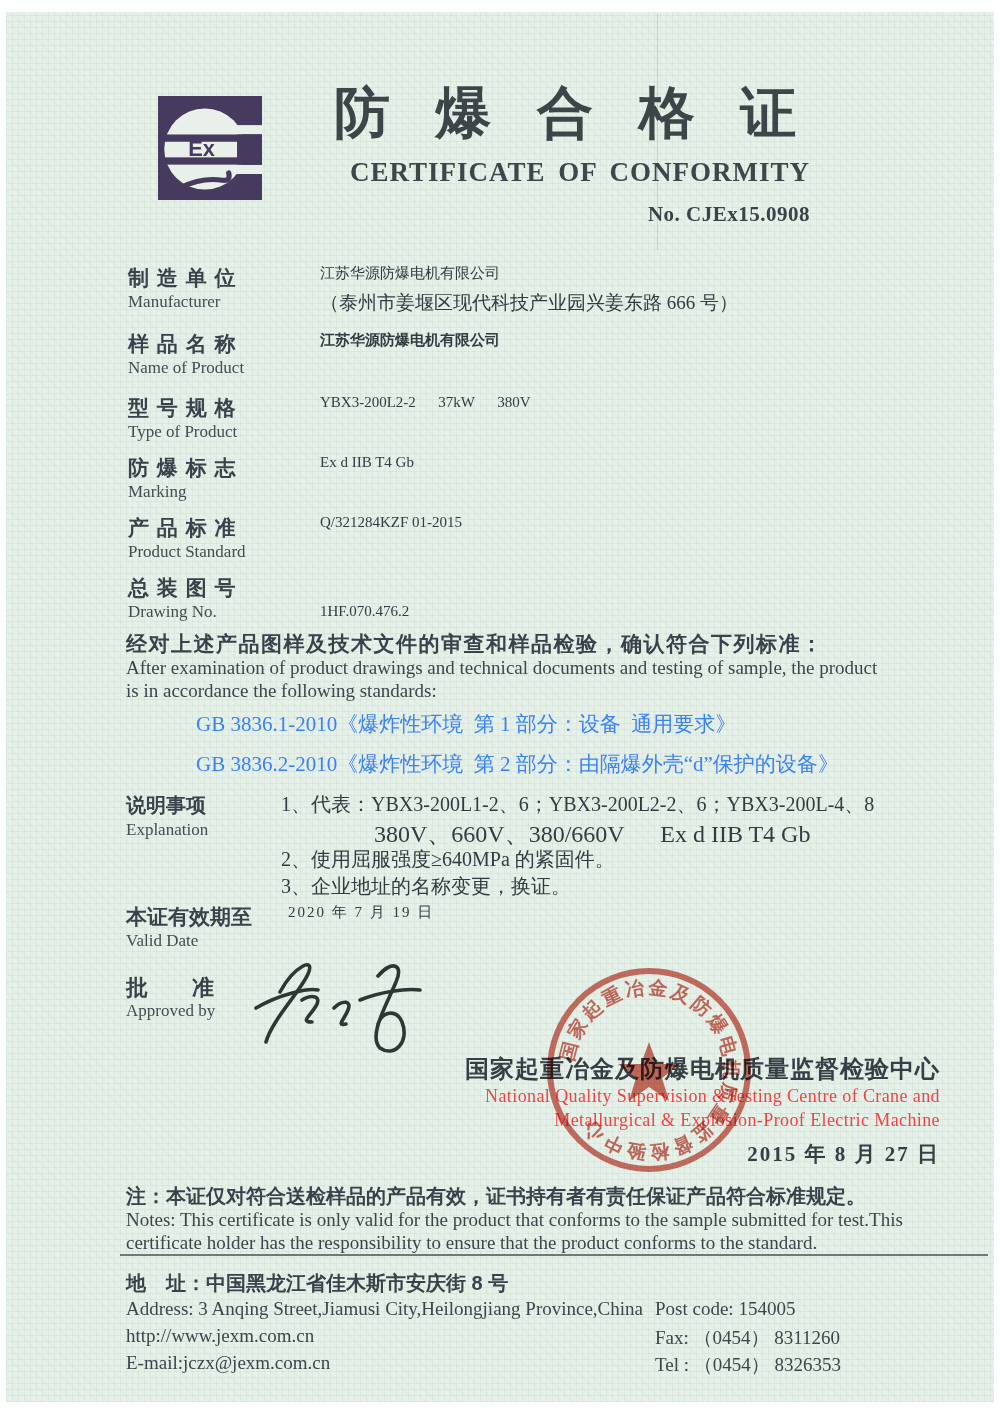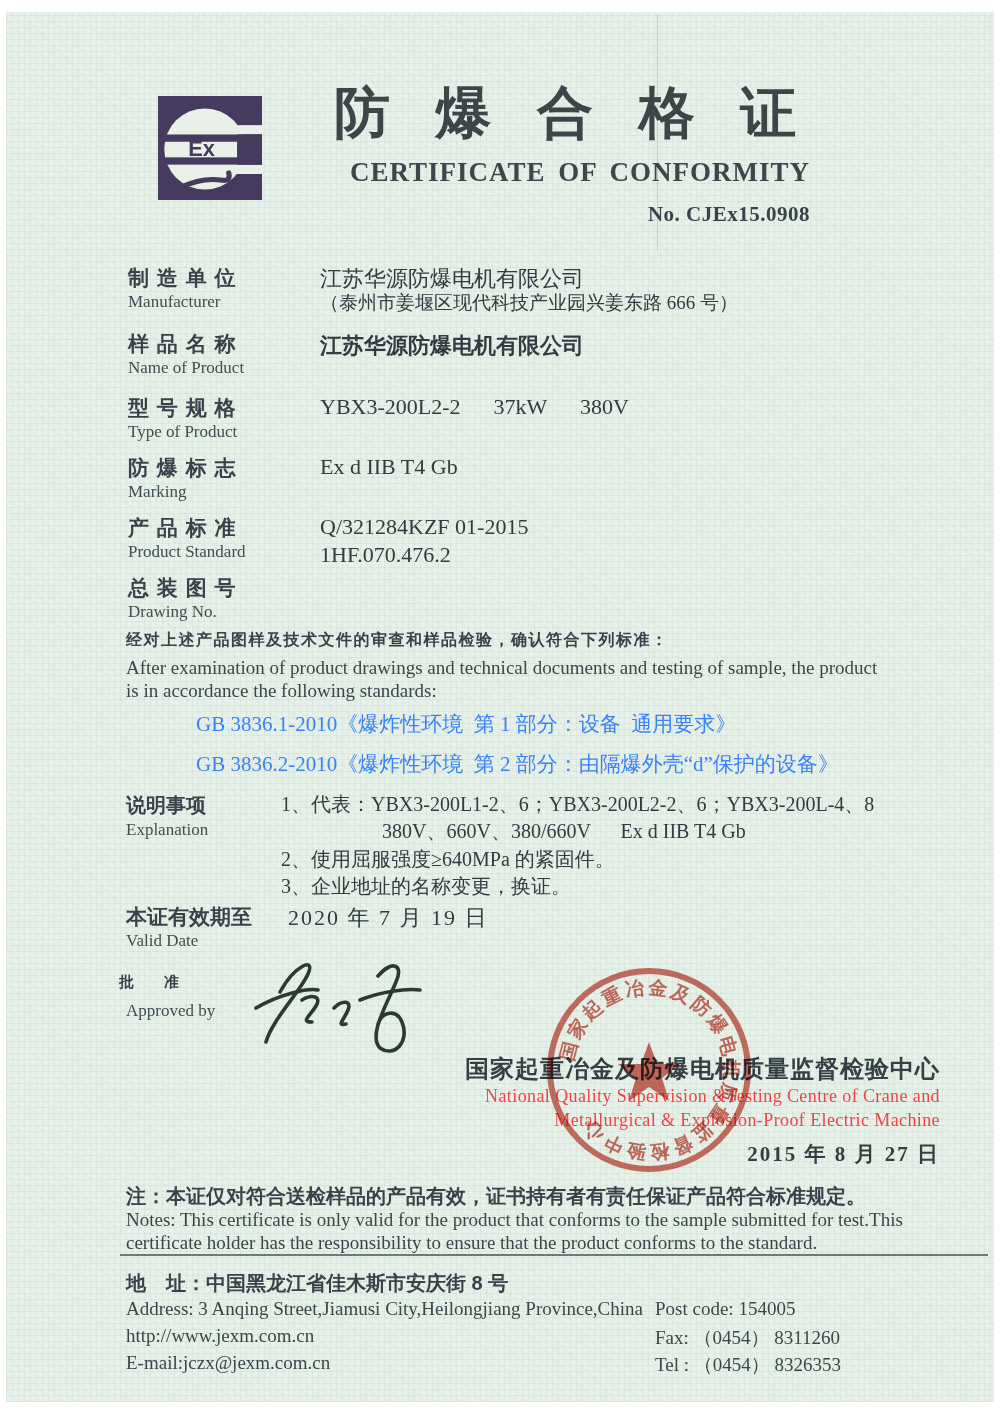--- a/index.html
+++ b/index.html
@@ -18,31 +18,31 @@
       repeating-linear-gradient(90deg, rgba(150,195,168,.14) 0 1px, transparent 1px 6px),
       repeating-linear-gradient(45deg, rgba(190,220,200,.10) 0 2px, transparent 2px 8px);
   }
   .fold-line{
     position:absolute;left:657px;top:14px;width:1px;height:236px;
     background:rgba(110,125,120,.28);
   }
   .abs{position:absolute;}
   .cn{font-family:"Liberation Sans", sans-serif;font-weight:600;color:#39424a;text-align:right;}
   .en-sub{font-family:"Liberation Serif", serif;font-size:17px;color:#424d52;font-weight:400;}
-  .value{font-size:22px;color:#323b41;white-space:pre;font-family:"Liberation Serif", serif;}
+  .value{font-size:15px;color:#323b41;white-space:pre;font-family:"Liberation Serif", serif;}
   .label-cn{font-size:21px;letter-spacing:1px;}
   .title-cn{
     font-size:56px;font-weight:700;color:#3d4549;
     font-family:"Liberation Sans", sans-serif;
     word-spacing:26px;white-space:pre;letter-spacing:2px;
   }
   .centerbox{text-align:right;}
   .title-en{font-size:27px;color:#3c464b;letter-spacing:1px;word-spacing:5px;font-weight:600;}
   .cert-no{font-size:21px;color:#39434a;letter-spacing:.5px;font-weight:600;}
-  .para-cn{font-size:16px;letter-spacing:1.5px;}
+  .para-cn{font-size:21px;letter-spacing:1.5px;}
   .para-en{font-size:19px;color:#3b464b;}
   .std{font-size:21px;color:#3b82f6;white-space:pre;}
   .hr-line{
     position:absolute;left:120px;top:1254px;width:868px;height:0;
     border-top:2px solid rgba(70,82,86,.75);
   }
   .org-cn{font-size:24px;font-weight:700;letter-spacing:1px;color:#353f45;font-family:"Liberation Sans", sans-serif;}
   .org-en{font-size:18px;color:#ef4444;letter-spacing:.4px;}
   .org-date{font-size:21px;color:#343e44;letter-spacing:2px;font-weight:600;}
   .seal-svg{mix-blend-mode:multiply;opacity:.9;}
@@ -86,41 +86,41 @@
 <div class="abs cn label-cn" style="left:128px;top:454px">防 爆 标 志</div>
 <div class="abs en-sub" style="left:128px;top:482px">Marking</div>
 <div class="abs value" style="left:320px;top:454px">Ex d IIB T4 Gb</div>
 
 <div class="abs cn label-cn" style="left:128px;top:514px">产 品 标 准</div>
 <div class="abs en-sub" style="left:128px;top:542px">Product Standard</div>
 <div class="abs value" style="left:320px;top:514px">Q/321284KZF 01-2015</div>
 
 <div class="abs cn label-cn" style="left:128px;top:574px">总 装 图 号</div>
 <div class="abs en-sub" style="left:128px;top:602px">Drawing No.</div>
-<div class="abs value" style="left:320px;top:542px">1HF.070.476.2</div>
+<div class="abs value" style="left:320px;top:603px">1HF.070.476.2</div>
 
 <div class="abs cn para-cn" style="left:126px;top:630px">经对上述产品图样及技术文件的审查和样品检验，确认符合下列标准：</div>
 <div class="abs para-en" style="left:126px;top:657px">After examination of product drawings and technical documents and testing of sample, the product</div>
 <div class="abs para-en" style="left:126px;top:680px">is in accordance the following standards:</div>
 
 <div class="abs std" style="left:196px;top:710px">GB 3836.1-2010《爆炸性环境  第 1 部分：设备  通用要求》</div>
 <div class="abs std" style="left:196px;top:750px">GB 3836.2-2010《爆炸性环境  第 2 部分：由隔爆外壳“d”保护的设备》</div>
 
 <div class="abs cn" style="left:126px;top:792px;font-size:20px">说明事项</div>
 <div class="abs en-sub" style="left:126px;top:820px">Explanation</div>
 <div class="abs value" style="left:281px;top:791px;font-size:20px">1、代表：YBX3-200L1-2、6；YBX3-200L2-2、6；YBX3-200L-4、8</div>
-<div class="abs value" style="left:382px;top:818px;font-size:20px">380V、660V、380/660V      Ex d IIB T4 Gb</div>
+<div class="abs value" style="left:374px;top:818px;font-size:24px">380V、660V、380/660V      Ex d IIB T4 Gb</div>
 <div class="abs value" style="left:281px;top:846px;font-size:20px">2、使用屈服强度≥640MPa 的紧固件。</div>
 <div class="abs value" style="left:281px;top:873px;font-size:20px">3、企业地址的名称变更，换证。</div>
 
 <div class="abs cn" style="left:126px;top:903px;font-size:21px">本证有效期至</div>
 <div class="abs en-sub" style="left:126px;top:931px">Valid Date</div>
 <div class="abs value" style="left:288px;top:903px;letter-spacing:2px">2020 年 7 月 19 日</div>
 
-<div class="abs cn" style="left:119px;top:973px;font-size:15px;white-space:pre">批　　准</div>
+<div class="abs cn" style="left:126px;top:973px;font-size:22px;white-space:pre">批　　准</div>
 <div class="abs en-sub" style="left:126px;top:1001px">Approved by</div>
 
 <svg class="abs sig-svg" style="left:242px;top:950px" width="205" height="115" viewBox="0 0 205 115">
   <path d="M38,42 C52,16 74,6 66,24 C58,42 30,70 24,92"></path>
   <path d="M14,58 C38,44 66,38 76,40"></path>
   <path d="M60,50 C70,44 80,46 74,56 C68,66 58,72 70,72"></path>
   <path d="M92,58 C100,50 110,50 106,60 C102,70 94,76 104,74"></path>
   <path d="M136,26 C150,10 162,14 154,32 C144,56 126,86 138,98 C152,108 168,92 160,72 C154,58 140,62 136,74"></path>
   <path d="M118,50 C138,42 164,38 178,40"></path>
 </svg>

